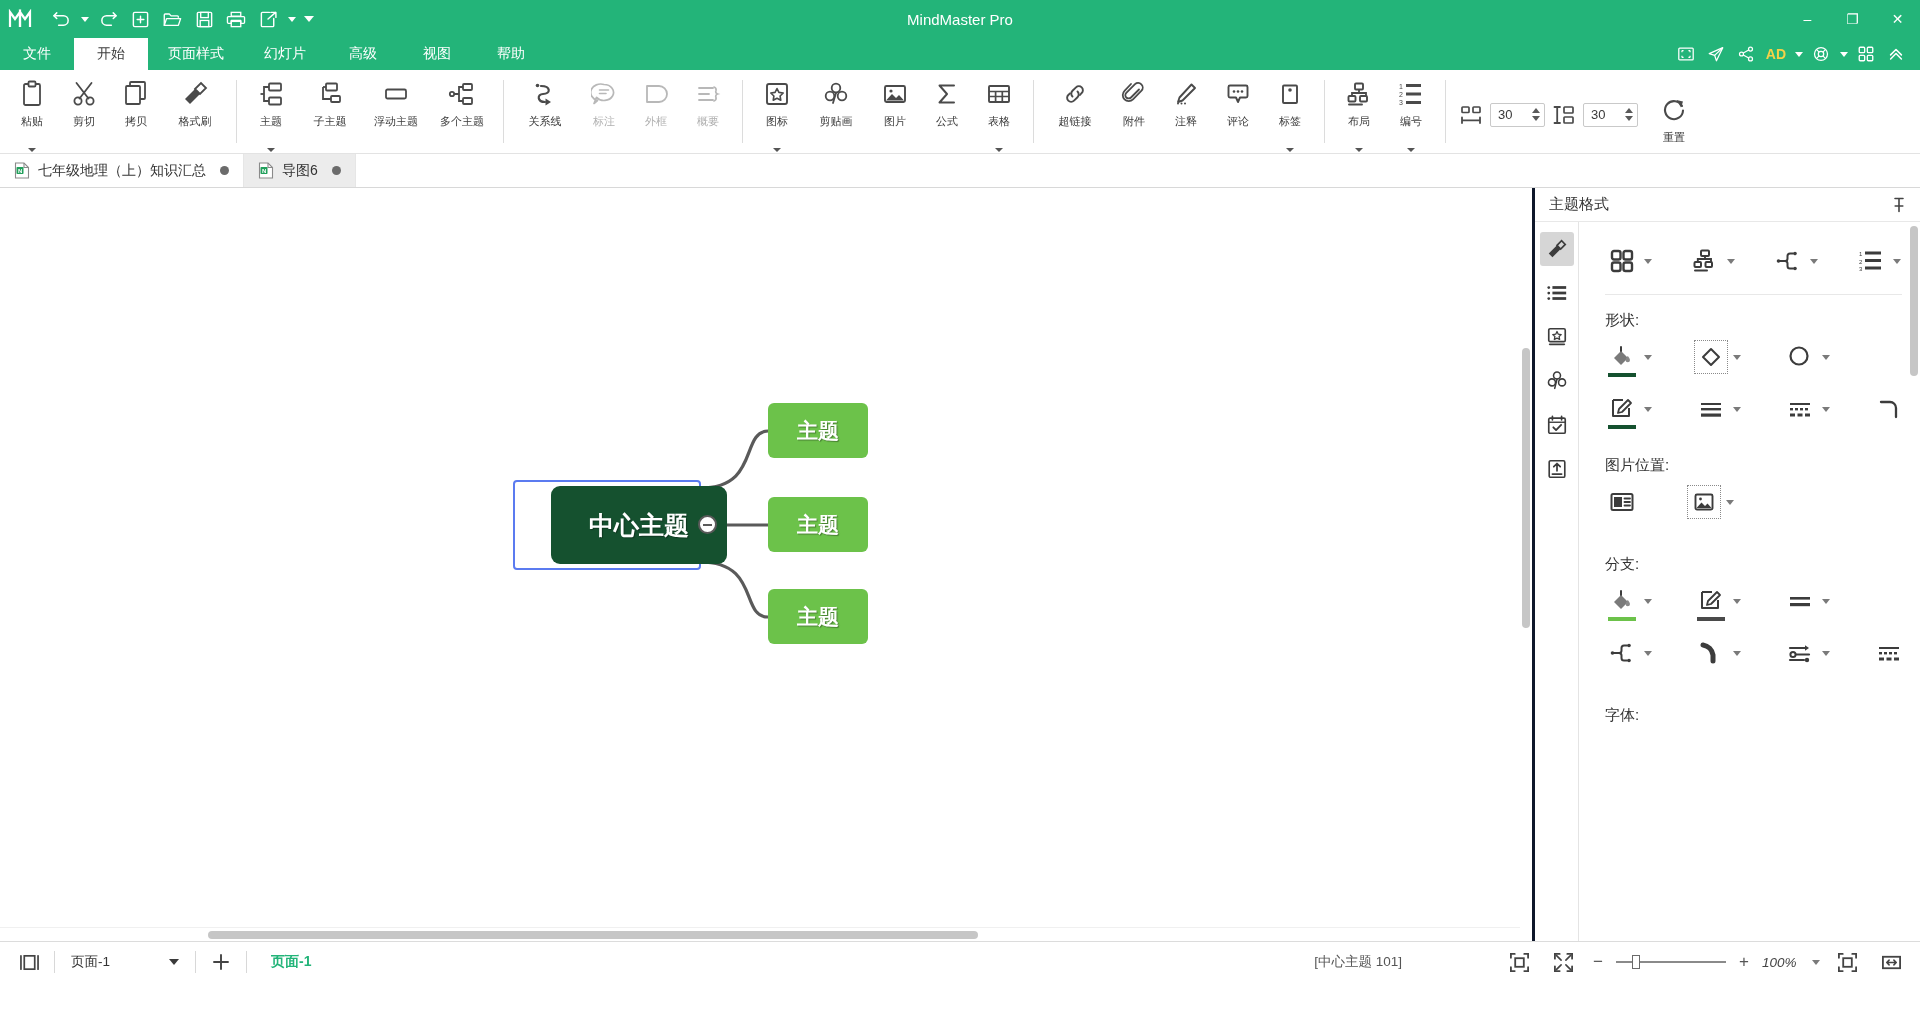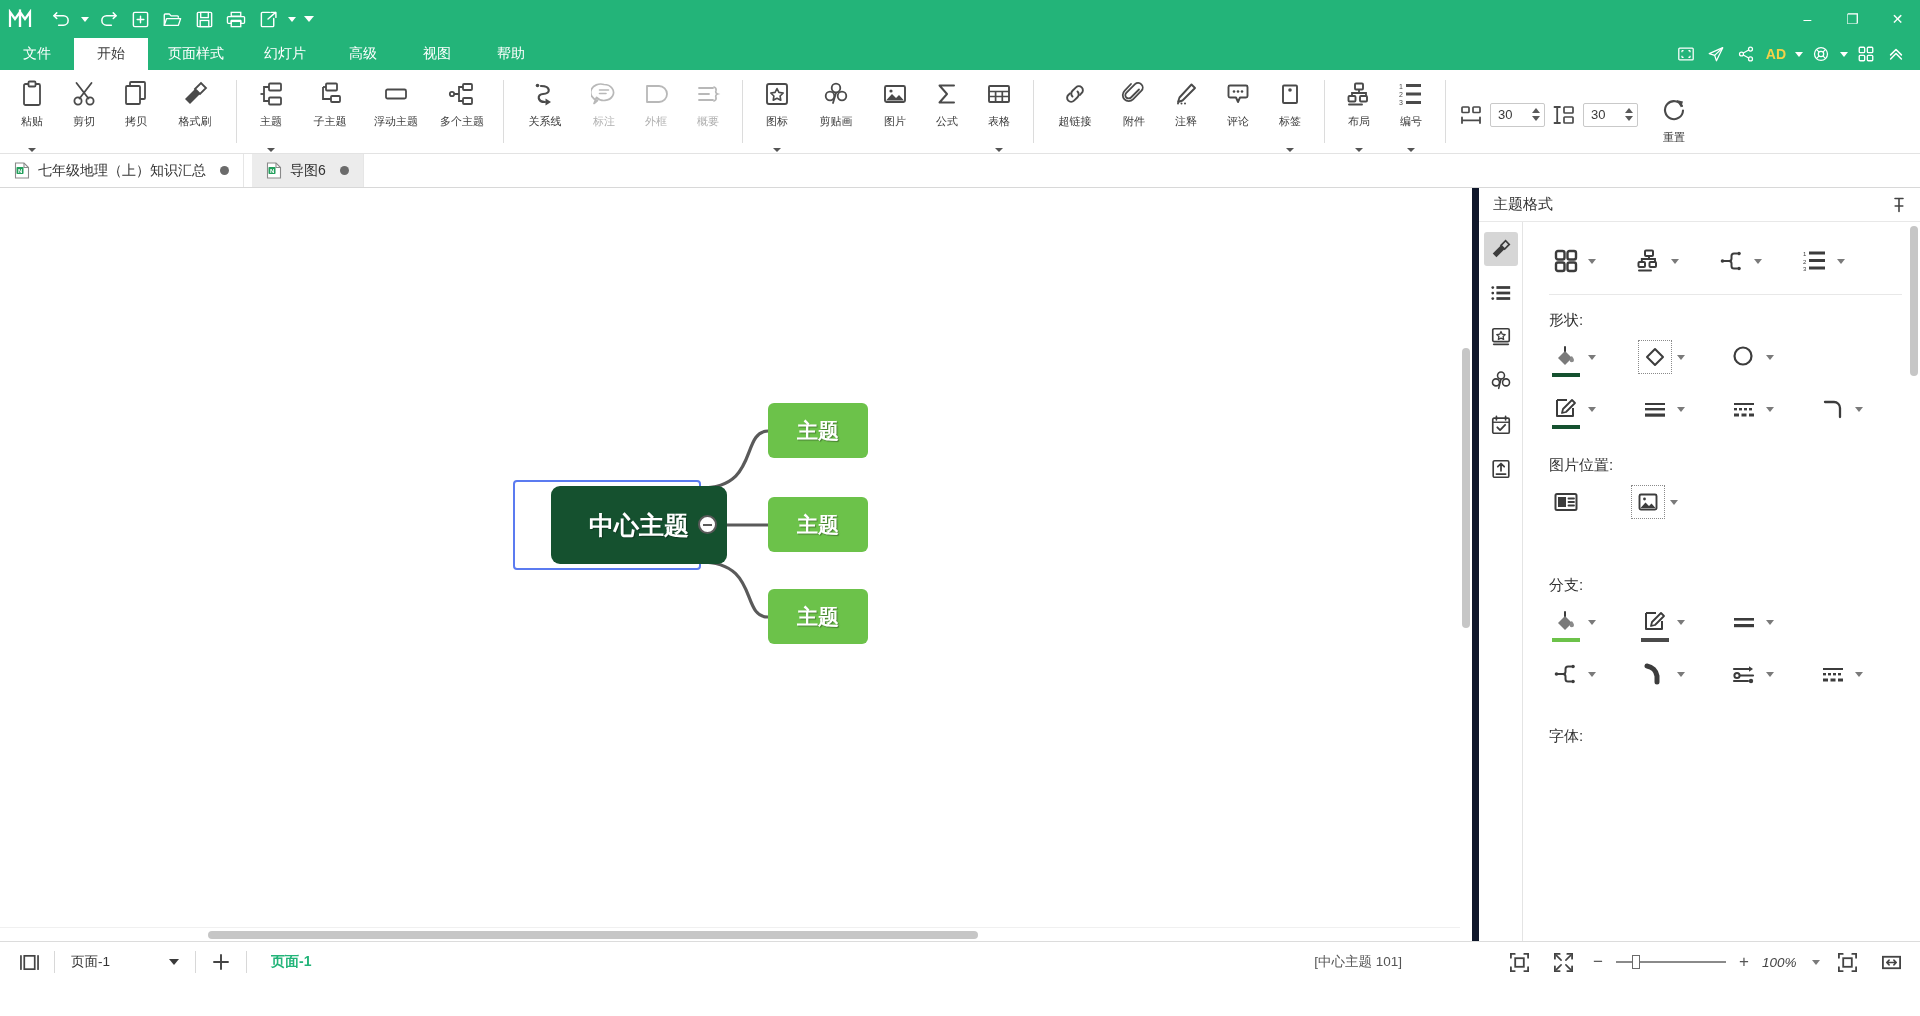--- a/index.html
+++ b/index.html
@@ -92,21 +92,20 @@
     padding-left: 7px; font-family: inherit; background: transparent;
   }
   .spin-arrows { display: flex; flex-direction: column; justify-content: center; gap: 3px; margin-left: auto; padding-right: 4px; }
   .spin-up { width:0;height:0;border-left:4px solid transparent;border-right:4px solid transparent;border-bottom:5px solid #5a5a5a; cursor:pointer; }
   .spin-dn { width:0;height:0;border-left:4px solid transparent;border-right:4px solid transparent;border-top:5px solid #5a5a5a; cursor:pointer; }
 
   
   .doctabs {
     height: 34px; background: #fff; display: flex; align-items: stretch;
     border-bottom: 1px solid #d8d8d8;
-    gap: 8px;
   }
   .doctab {
     display: flex; align-items: center; gap: 8px; padding: 0 14px;
     font-size: 14px; color: #333; cursor: pointer; border-right: 1px solid #e6e6e6;
   }
   .doctab.active { background: #ffffff; }
   .doctab.inactive { background: #ececec; }
   .doctab .dot { width: 9px; height: 9px; border-radius: 50%; background: #6b6b6b; margin-left: 6px; }
   .docicon { width: 16px; height: 17px; position: relative; }
 
@@ -140,21 +139,21 @@
   .v-scroll {
     position: absolute; right: 0; top: 0; width: 12px; bottom: 0; background: #fff;
   }
   .v-thumb { position: absolute; right: 2px; width: 8px; background: #c6c6c6; border-radius: 4px; cursor: pointer; }
   .h-scroll {
     position: absolute; left: 0; right: 12px; bottom: 0; height: 14px; background: #fff; border-top: 1px solid #f0f0f0;
   }
   .h-thumb { position: absolute; height: 8px; top: 3px; background: #c6c6c6; border-radius: 4px; cursor: pointer; }
 
   
-  .rpanel { width: 448px; background: #fff; border-left: 7px solid #0f172a; display: flex; flex-direction: column; }
+  .rpanel { width: 388px; background: #fff; border-left: 3px solid #0f172a; display: flex; flex-direction: column; }
   .rpanel-head {
     height: 34px; display: flex; align-items: center; padding: 0 14px;
     font-size: 15px; color: #333; border-bottom: 1px solid #e8e8e8;
   }
   .pin-btn { margin-left: auto; color: #555; cursor: pointer; font-size: 14px; }
   .rpanel-body { flex: 1; display: flex; overflow: hidden; position: relative; }
   .rail {
     width: 44px; border-right: 1px solid #e4e4e4; display: flex; flex-direction: column;
     align-items: center; padding-top: 10px; gap: 10px; background: #fff;
   }
@@ -270,20 +269,21 @@
         </svg>
     </div>
     <div class="qat-caret">
         <div class="caret-d"></div>
       </div>
     <div class="qat-caret" style="width:18px;">
         <div class="caret-d" style="border-left-width:5px;border-right-width:5px;border-top-width:6px;"></div>
       </div>
   </div>
 
+  <div class="app-title">MindMaster Pro</div>
 
   <div class="win-ctrl">
     <div class="win-btn">–</div>
     <div class="win-btn">❐</div>
     <div class="win-btn close">✕</div>
   </div>
 </div>
 
 <div class="menubar">
   <div class="menu-item">文件</div>
@@ -945,21 +945,21 @@
               <svg width="20" height="20" viewBox="0 0 20 20">
                   <rect x="1.5" y="2.5" width="17" height="15" rx="1.5" stroke="#3c3c3c" stroke-width="1.9" fill="none"></rect>
                   <circle cx="6.5" cy="7" r="1.4" fill="#3c3c3c"></circle>
                   <path d="M2.5 16 L7.5 10.5 L11 14 L13.5 11.5 L17.5 16 Z" fill="#3c3c3c"></path>
                 </svg>
             </span>
             <span class="mini-caret"></span>
           </div>
         </div>
 
-        <div class="sec-title" style="margin-top:57px;">分支:</div>
+        <div class="sec-title" style="margin-top:36px;">分支:</div>
         <div class="fmt-row" style="gap:42px; margin-bottom:18px;">
           <div class="fmt-item">
             <span class="fmt-ico">
               <svg width="24" height="24" viewBox="0 0 24 24">
                   <path d="M4 13 L11 6 L18 13 L11 20 Z" fill="#7a7a7a"></path>
                   <path d="M11 2 V6" stroke="#3c3c3c" stroke-width="2" stroke-linecap="round"></path>
                   <path d="M20 15 a2.2 2.2 0 1 1 -4.4 0 c0 -1.5 2.2 -4 2.2 -4 s2.2 2.5 2.2 4 z" fill="#8a8a8a"></path>
                 </svg>
               <span class="bar-under" style="background:#6cc24a;"></span>
             </span>

